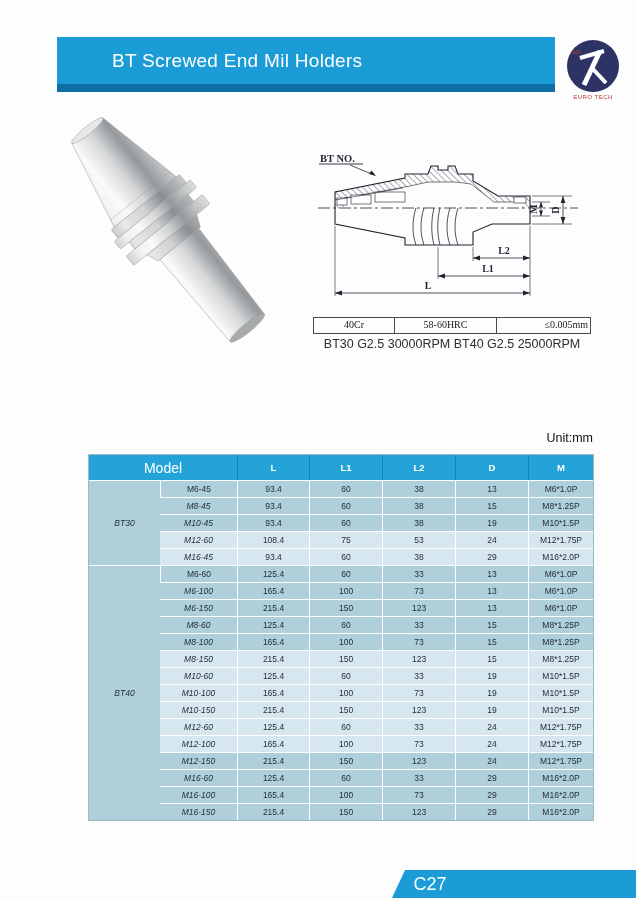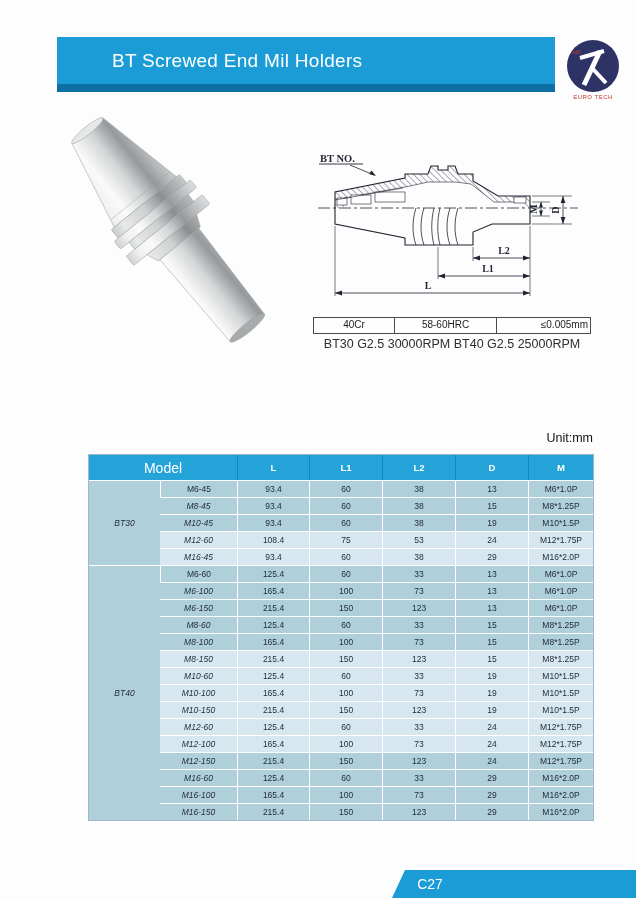--- a/index.html
+++ b/index.html
@@ -17,21 +17,21 @@
         font-weight:400;letter-spacing:.3px;}
   .header-strip{position:absolute;left:57px;top:84px;width:498px;height:8px;background:var(--accent_dark);}
   .logo{position:absolute;left:563px;top:36px;width:60px;height:74px;}
 
   
   .photo{position:absolute;left:52px;top:110px;width:250px;height:238px;}
   .drawing{position:absolute;left:310px;top:148px;width:308px;height:165px;}
 
   
   .spec-table{position:absolute;left:313px;top:317px;width:278px;height:17px;display:flex;
-        border:1px solid #4a4a4a;box-sizing:border-box;color:#1c1c1c;}
+        border:1px solid #4a4a4a;box-sizing:border-box;color:#1c1c1c;font-family:Liberation Serif, serif;}
   .spec-table .cell{font-size:10px;line-height:14px;text-align:center;box-sizing:border-box;}
   .spec-table .c0{width:80px;}
   .spec-table .c1{width:102px;border-left:1px solid #4a4a4a;}
   .spec-table .c2{width:94px;border-left:1px solid #4a4a4a;text-align:right;padding-right:2px;}
   .rpm-note{position:absolute;left:310px;top:337px;width:284px;text-align:center;font-size:12.5px;
         color:#2e2e2e;white-space:nowrap;}
 
   .unit-label{position:absolute;right:43px;top:431px;font-size:12.5px;color:#111;}
 
   
@@ -45,21 +45,21 @@
   .data-table td:first-child{border-left:none;font-style:italic;}
   .data-table tr.dark td{background:var(--row_dark);}
   .data-table tr.light td{background:var(--row_light);}
   .data-table td.group-cell{background:var(--group_cell);font-size:8.5px;}
 
   
   .footer-bar{position:absolute;left:392px;top:870px;width:244px;height:28px;background:var(--accent);
         clip-path:polygon(13px 0,100% 0,100% 100%,0 100%);display:flex;align-items:center;color:#fff;}
   .footer-bar .site{flex:1;text-align:center;font-size:12.5px;}
   .footer-bar .divider{width:1px;height:18px;background:rgba(255,255,255,.85);}
-  .footer-bar .pageno{width:74px;text-align:center;font-size:14px;}
+  .footer-bar .pageno{width:74px;text-align:center;font-size:18px;}
 
   .draw-label{font-family:"Liberation Serif",serif;font-weight:bold;font-size:10px;fill:var(--ink);}
   .draw-label-lg{font-family:"Liberation Serif",serif;font-weight:bold;font-size:10.5px;fill:var(--ink);}
 </style>
 </head>
 <body>
 
 <div class="page">
 
   <div class="header-bar">

